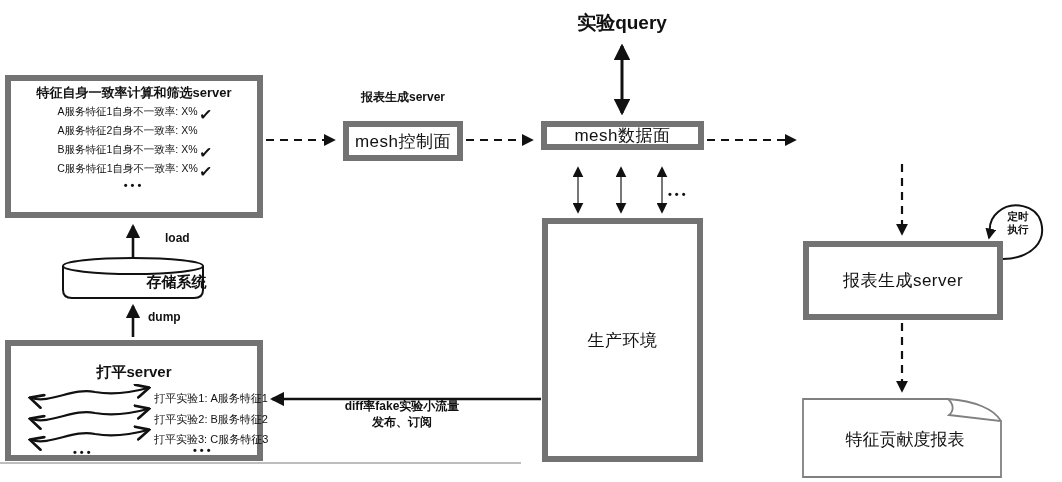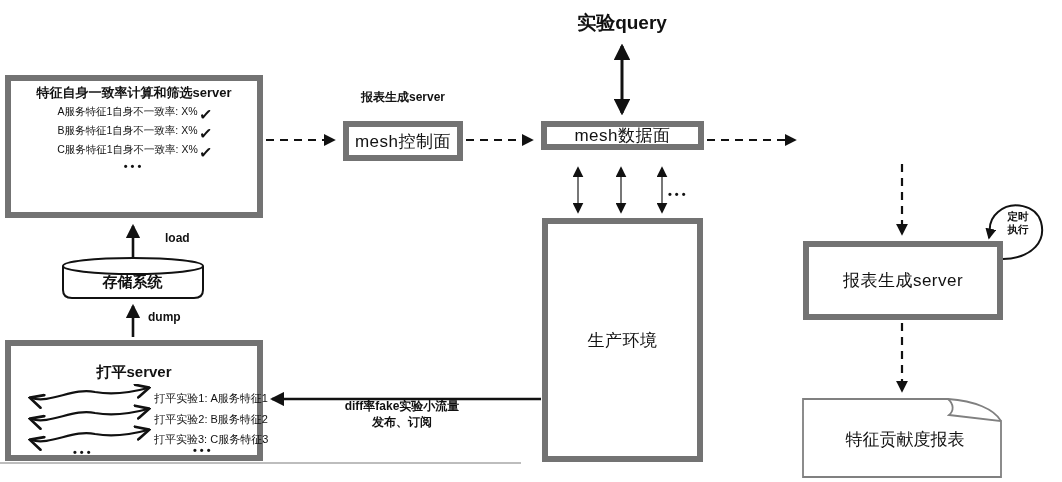--- a/index.html
+++ b/index.html
@@ -29,21 +29,21 @@
   #flatten .dots-left{position:absolute;left:62px;top:100px;}
   #flatten .dots-right{position:absolute;left:182px;top:98px;}
   #wavy{position:absolute;left:10px;top:38px;}
   
   #mesh-control{left:343px;top:121px;width:120px;height:40px;}
   #mesh-data{left:541px;top:121px;width:163px;height:29px;}
   #monitor{left:803px;top:121px;width:200px;height:40px;border-width:2px;}
   #report-server{left:803px;top:241px;width:200px;height:79px;}
   #production{left:542px;top:218px;width:161px;height:244px;}
   
-  #storage-label{position:absolute;left:62px;top:273px;width:141px;text-align:center;font-size:15px;font-weight:bold;}
+  #storage-label{position:absolute;left:62px;top:273px;width:141px;text-align:center;font-size:15px;font-weight:bold;padding-left:44px;}
   
   #report-doc-label{position:absolute;left:803px;top:428px;width:204px;text-align:center;font-size:17px;color:#111;}
   
   #lbl-plan{left:332px;top:89px;width:142px;text-align:center;}
   #lbl-query{left:572px;top:10px;width:100px;text-align:center;font-size:19px;}
   #lbl-load{left:165px;top:231px;}
   #lbl-dump{left:148px;top:310px;}
   #lbl-diff{left:292px;top:362px;width:220px;text-align:center;line-height:16px;margin-top:36px;}
   #lbl-timer{left:998px;top:210px;width:40px;text-align:center;font-size:10.5px;line-height:12.5px;}
   #dots-mesh{position:absolute;left:668px;top:188px;}
@@ -93,20 +93,24 @@
     </g>
 
     <path d="M1003,259 C1034,258 1046,240 1041,222 C1036,205 1012,200 998,212 C992,217 989,225 990,233 L989,238" fill="none" stroke="#111" stroke-width="2" marker-end="url(#mA)"></path>
   </svg>
 
   <div class="box" id="consistency">
     <div class="title">特征自身一致率计算和筛选server</div>
     <div class="c-row">
       <span>A服务特征1自身不一致率: X%</span>
         <span class="check">✓</span>
+    </div>
+    <div class="c-row">
+      <span>A服务特征2自身不一致率: X%</span>
+        <span class="check"></span>
     </div>
     <div class="c-row">
       <span>B服务特征1自身不一致率: X%</span>
         <span class="check">✓</span>
     </div>
     <div class="c-row">
       <span>C服务特征1自身不一致率: X%</span>
         <span class="check">✓</span>
     </div>
     <div class="dots">•••</div>

